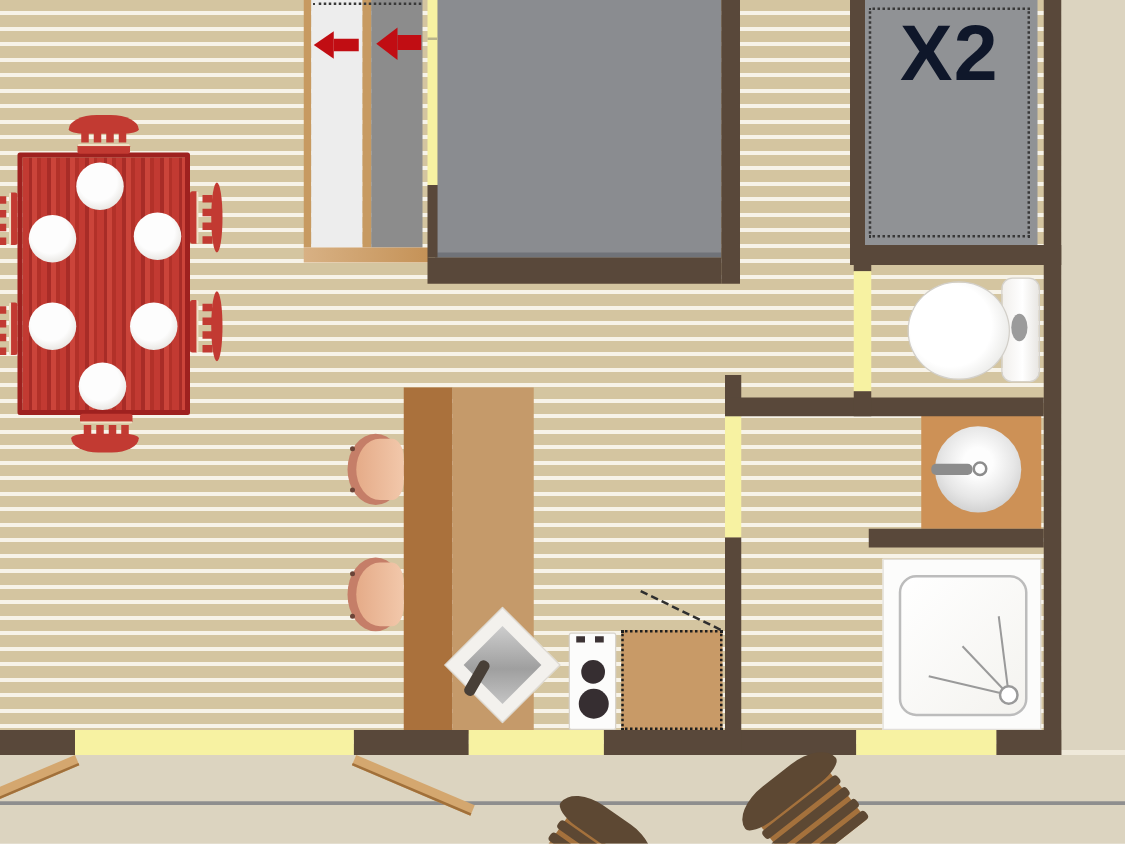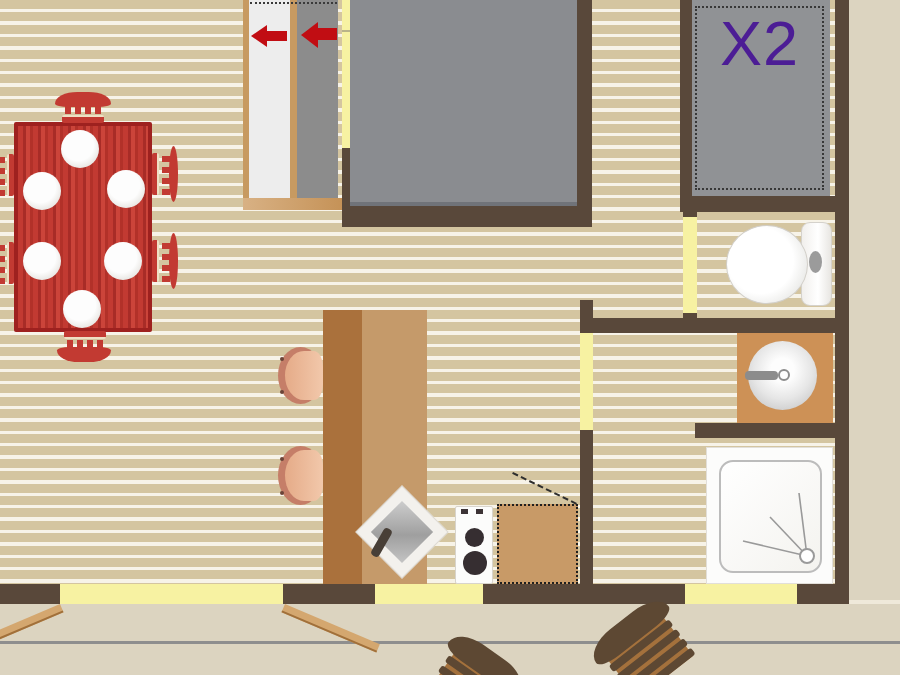--- a/index.html
+++ b/index.html
@@ -54,21 +54,21 @@
   .arrow1-shaft{left:267px;top:31px;width:20px;height:10px;background:var(--arrow-red,#c10d13);}
   .arrow2-head{left:301px;top:22px;border-top:13px solid transparent;border-bottom:13px solid transparent;border-right:17px solid var(--arrow-red,#c10d13);}
   .arrow2-shaft{left:318px;top:28px;width:19px;height:12px;background:var(--arrow-red,#c10d13);}
 
   
   .bed-double{left:348px;top:0;width:229px;height:206px;background:var(--bed-gray,#8a8c90);
     border-bottom:4px solid #707379;border-left:2px solid #7b7e83;}
   .bed-bunk{left:689px;top:0;width:141px;height:196px;background:var(--bunk-gray,#909295);}
   .bunk-dotted{left:6px;top:6px;right:6px;bottom:6px;border:2px dotted #383838;}
   .bunk-label{left:0;top:12px;width:100%;text-align:center;font-size:63px;line-height:1;
-    color:#4c1d95;letter-spacing:1px;}
+    color:#0f172a;letter-spacing:1px;font-weight:bold;}
 
   
   .dining-table{left:14px;top:122px;width:138px;height:210px;border:4px solid var(--table-border-red,#9e211f);border-radius:2px;
     background:repeating-linear-gradient(90deg,var(--table-red,#c23a32) 0 5px,#a82c27 5px 8px,#cb443a 8px 12px,#b23129 12px 15px);}
   .plate{width:38px;height:38px;border-radius:50%;
     background:radial-gradient(circle at 45% 40%,#fdfdfd 50%,#e6e4e0 78%,#d6d4cf);}
   .p1{left:61px;top:130px;} .p2{left:23px;top:172px;} .p3{left:107px;top:170px;}
   .p4{left:23px;top:242px;} .p5{left:104px;top:242px;} .p6{left:63px;top:290px;}
   .red{background:var(--table-red,#c23a32);}
   .ch-top{left:55px;top:92px;width:56px;height:31px;}

